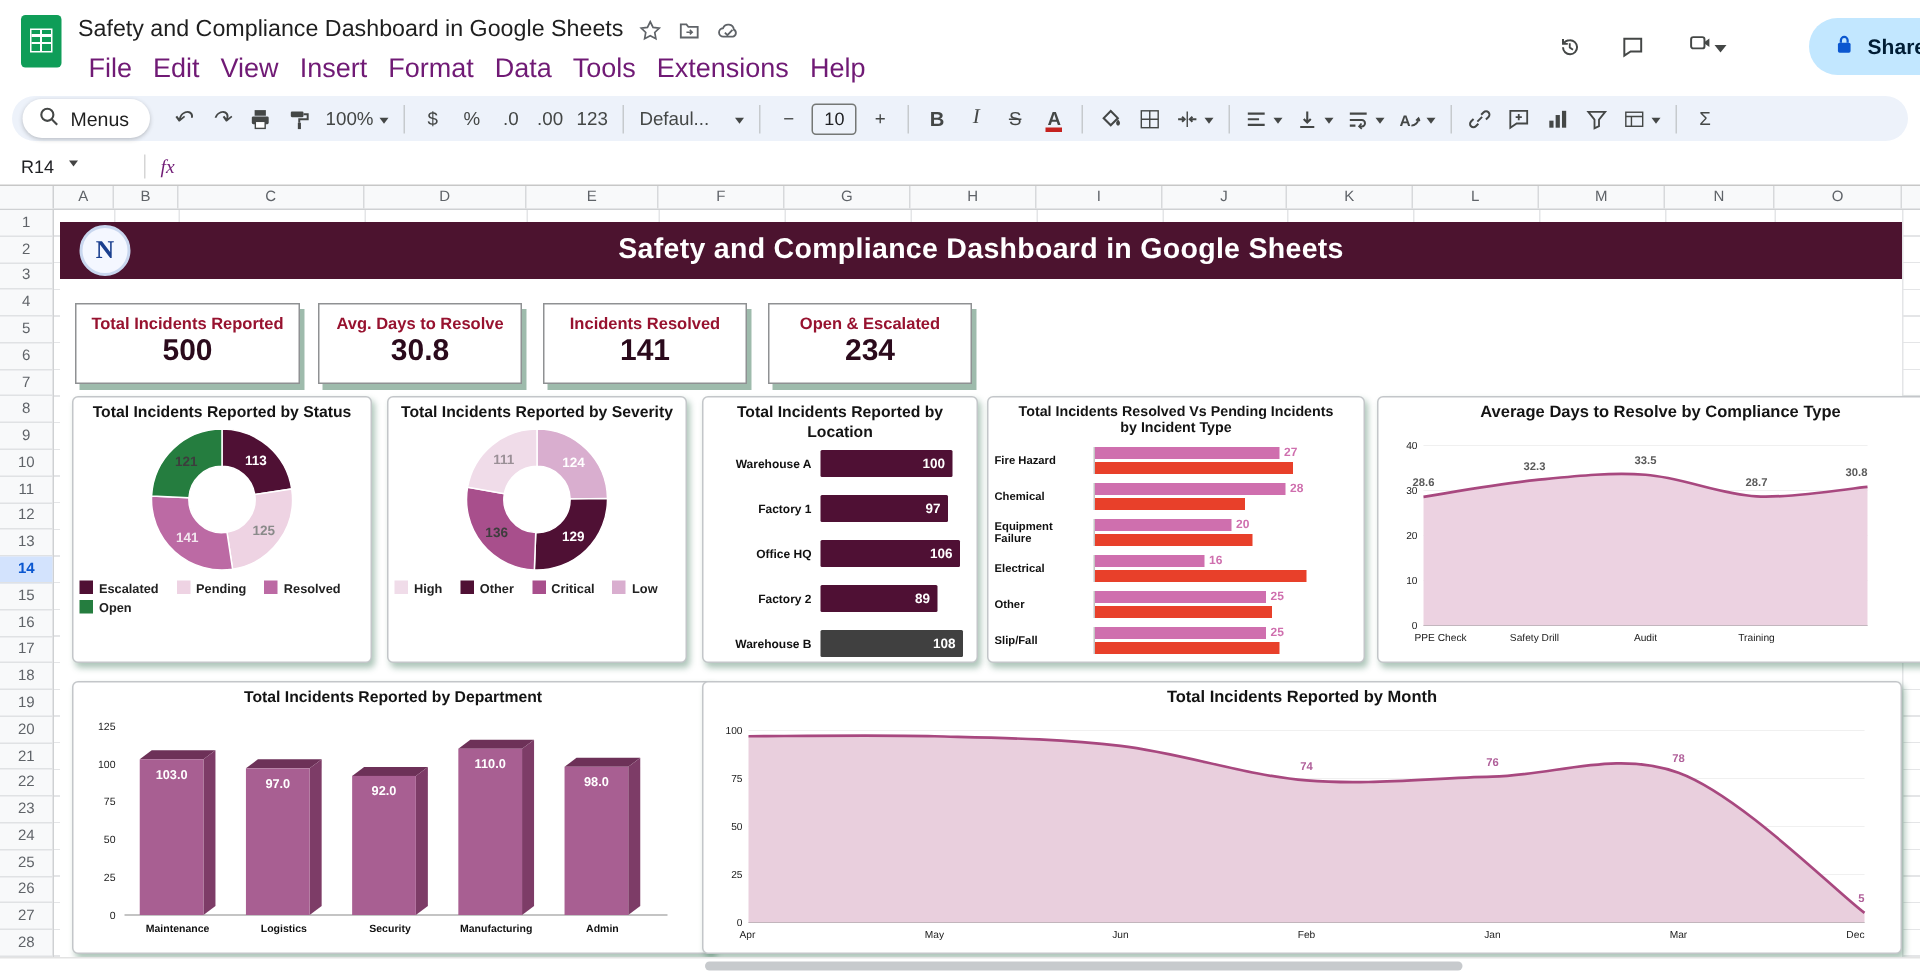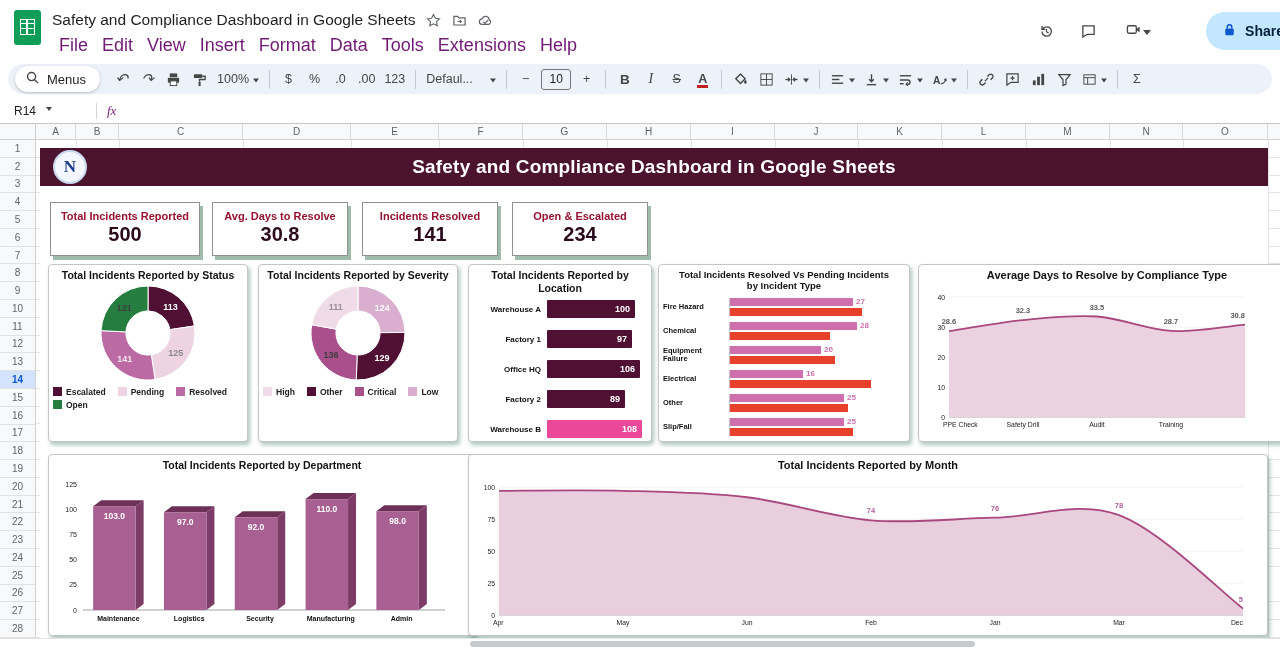--- a/index.html
+++ b/index.html
@@ -485,21 +485,21 @@
               </div>
             </div>
             <div class="loc-row">
               <span class="loc-label">Factory 2</span>
               <div class="loc-bar" style="background: rgb(79, 16, 52); width: 78px;">
                 <span>89</span>
               </div>
             </div>
             <div class="loc-row">
               <span class="loc-label">Warehouse B</span>
-              <div class="loc-bar" style="background: #ec4899; width: 95px; padding-left: 36px;">
+              <div class="loc-bar" style="background: #404040; width: 95px; padding-left: 36px;">
                 <span>108</span>
               </div>
             </div>
           </div>
       </div>
 
       <div class="card" style="left:658px;top:124px;width:252px;height:178px">
         <div class="card-title sm-title" style="padding:0 14px">Total Incidents Resolved Vs Pending Incidents by Incident Type</div>
         <div class="mount inc-rows">
             <div class="inc-row">

